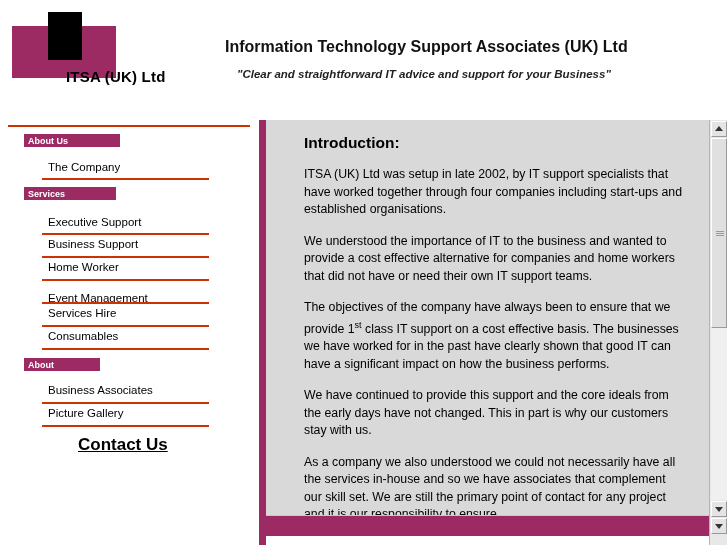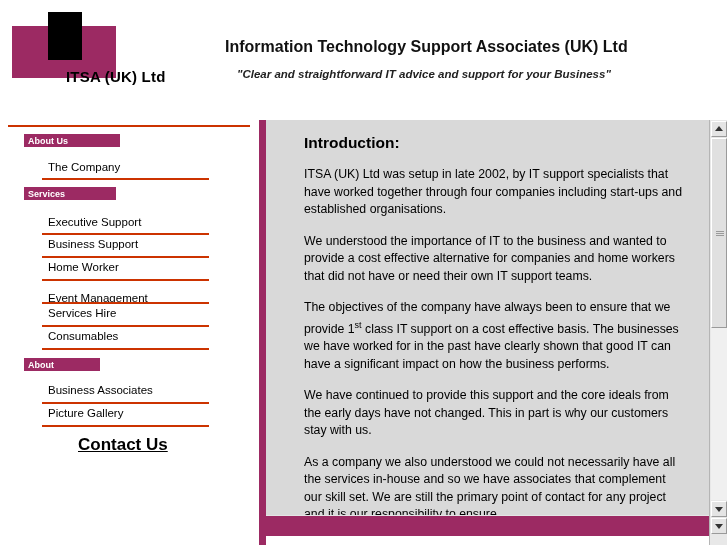--- a/index.html
+++ b/index.html
@@ -145,21 +145,21 @@
     background: #9c2a63;
   }
 
   
   .main-pane {
     position: absolute;
     left: 266px;
     top: 0px;
     width: 461px;
     height: 425px;
-    background: #e5e5e5;
+    background: #f0abfc;
   }
   .main-scroll {
     position: absolute;
     left: 0; top: 0;
     width: 443px;
     height: 395px;
     overflow: hidden;
     background: #d9d9d9;
   }
   .main-inner {

